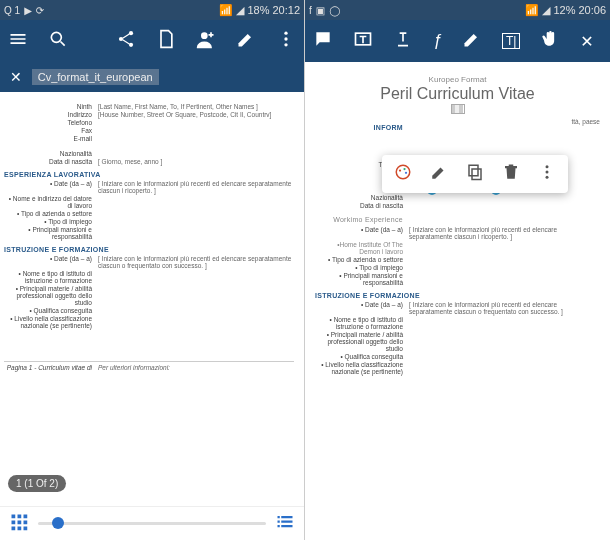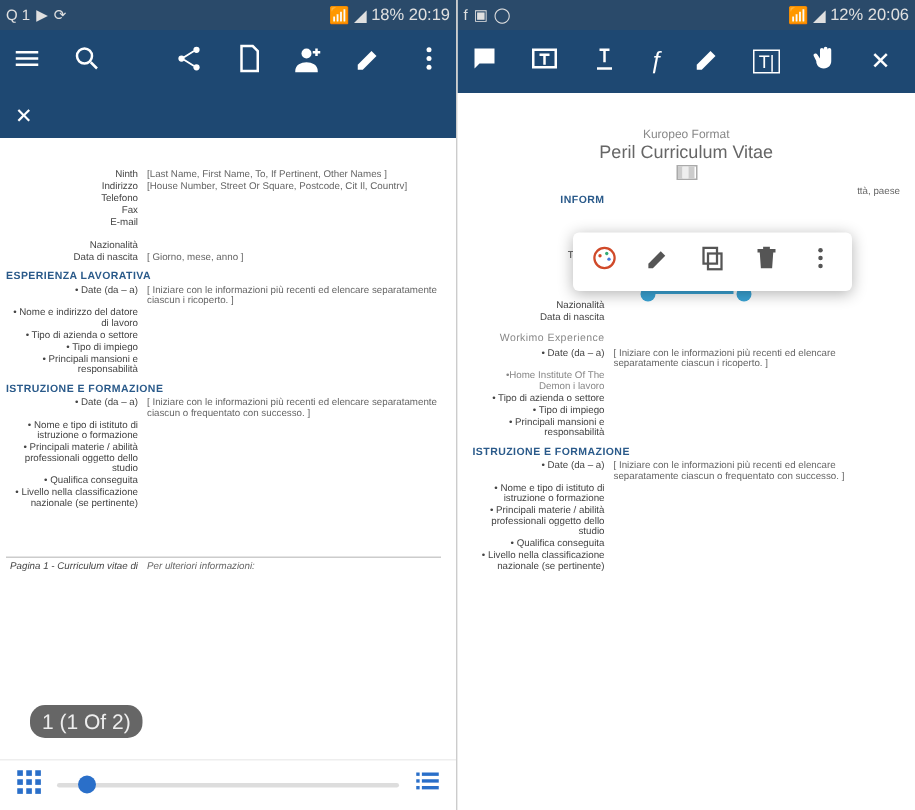--- a/index.html
+++ b/index.html
@@ -11,35 +11,35 @@
   .statusbar .icons { display: flex; gap: 4px; align-items: center; }
   .statusbar .right { display: flex; gap: 3px; align-items: center; font-size: 11px; }
 
   .toolbar { height: 42px; background: #123456; background: #1e4872; display: flex; align-items: center; padding: 0 8px; gap: 20px; color: #fff; }
   .toolbar .sp { flex: 1; }
   .toolbar svg, .toolbar .ic { width: 20px; height: 20px; fill: #fff; color:#fff; }
 
   .tabbar { height: 30px; background: #1e4872; display: flex; align-items: center; padding: 0 10px; gap: 10px; color:#ccc; font-size: 11px; }
   .tabbar .tn { background:#5a7490; padding:2px 6px; color:#eee; }
 
-  .doc { background:#fff; height: calc(540px - 20px - 42px - 30px - 34px); overflow: hidden; font-size: 7px; color:#333; padding: 20px 10px 6px 4px; }
+  .doc { background:#fff; height: calc(540px - 20px - 42px - 30px - 34px); overflow: hidden; font-size: 7px; color:#333; padding: 10px 10px 6px 4px; }
   .screen.right .doc { height: calc(540px - 20px - 42px); padding-left: 10px; }
   .doc h4 { font-size: 7px; color:#2a5a8a; font-weight:bold; margin: 6px 0 2px; letter-spacing:0.3px; }
   .doc .row { display:flex; gap:6px; margin:1px 0; }
   .doc .lbl { width: 88px; text-align:right; font-size:6.5px; color:#444; }
   .doc .val { flex:1; font-size:6.5px; color:#666; }
   .doc .title { text-align:center; font-size:10px; color:#888; margin:4px 0; line-height:1.1; }
   .flag { width:14px; height:10px; border:1px solid #aaa; margin:2px auto; display:flex; }
   .flag .b { width:33%; background:#ccc; }
 
   .bottombar { height:34px; background:#fff; border-top:1px solid #eee; display:flex; align-items:center; padding:0 10px; gap:10px; }
   .slider { flex:1; height:3px; background:#ddd; position:relative; border-radius:2px; }
   .slider .thumb { position:absolute; left:6%; top:-5px; width:12px; height:12px; background:#2a6fc9; border-radius:50%; }
 
-  .pagebadge { position:absolute; left:20px; bottom:48px; background:#666; color:#eee; font-size:14px; padding:3px 8px; border-radius:10px; }
+  .pagebadge { position:absolute; left:8px; bottom:48px; background:#666; color:#eee; font-size:10px; padding:3px 8px; border-radius:10px; }
 
   .popup { position:absolute; background:#fff; border-radius:4px; box-shadow:0 2px 10px rgba(0,0,0,0.3); display:flex; gap:18px; padding:8px 12px; align-items:center; }
   .popup svg { width:18px; height:18px; fill:#555; }
 
   .sel-email { color:#d04a2a; font-size:8px; position:relative; display:inline-block; }
   .sel-handle { width:10px; height:10px; background:#3aa3d4; border-radius:50%; position:absolute; }
   .sel-bar { height:2px; background:#3aa3d4; position:absolute; }
 </style>
 </head>
 <body>
@@ -48,21 +48,21 @@
   <div class="statusbar">
     <div class="icons">
       <span>Q 1</span>
       <span>▶</span>
       <span>⟳</span>
     </div>
     <div class="right">
       <span>📶</span>
       <span>◢</span>
       <span>18%</span>
-      <span>20:19</span>
+      <span>20:12</span>
     </div>
   </div>
 
   <div class="toolbar">
     <span><svg viewBox="0 0 24 24">
           <path d="M3 6h18v2H3zM3 11h18v2H3zM3 16h18v2H3z"></path>
         </svg></span>
     <span><svg viewBox="0 0 24 24">
           <circle cx="10" cy="10" r="6" fill="none" stroke="#fff" stroke-width="2"></circle>
           <path d="M15 15l5 5" stroke="#fff" stroke-width="2"></path>
@@ -86,20 +86,21 @@
         </svg></span>
     <span><svg viewBox="0 0 24 24">
           <circle cx="12" cy="5" r="2"></circle>
           <circle cx="12" cy="12" r="2"></circle>
           <circle cx="12" cy="19" r="2"></circle>
         </svg></span>
   </div>
 
   <div class="tabbar">
     <span style="color:#fff;font-size:14px;">✕</span>
+    <span class="tn">Cv_format_it_european</span>
   </div>
 
   <div class="doc">
     <div class="row">
         <div class="lbl">Ninth</div>
         <div class="val">[Last Name, First Name, To, If Pertinent, Other Names ]</div>
       </div>
     <div class="row">
         <div class="lbl">Indirizzo</div>
         <div class="val">[House Number, Street Or Square, Postcode, Cit Il, Countrv]</div>
@@ -227,21 +228,21 @@
     <span><svg viewBox="0 0 24 24">
           <path d="M8 12V5a1.5 1.5 0 013 0v5-6a1.5 1.5 0 013 0v6-5a1.5 1.5 0 013 0v9c0 3-2 6-6 6s-6-3-6-6l-2-4c-1-2 2-3 3-1z"></path>
         </svg></span>
     <span style="font-size:16px;">✕</span>
 
   </div>
 
   <div class="doc">
     <div class="title">
       <div style="font-size:8px;">Kuropeo Format</div>
-      <div style="font-size:12px;color:#666;">Peril Curriculum Vitae</div>
+      <div style="font-size:16px;color:#666;">Peril Curriculum Vitae</div>
       <div class="flag">
           <div class="b"></div>
           <div class="b" style="background:#eee"></div>
           <div class="b"></div>
         </div>
     </div>
 
     <div class="row">
         <h4 style="width:88px;text-align:right;">INFORM</h4>
         <div class="val" style="text-align:right;">ttà, paese</div>

